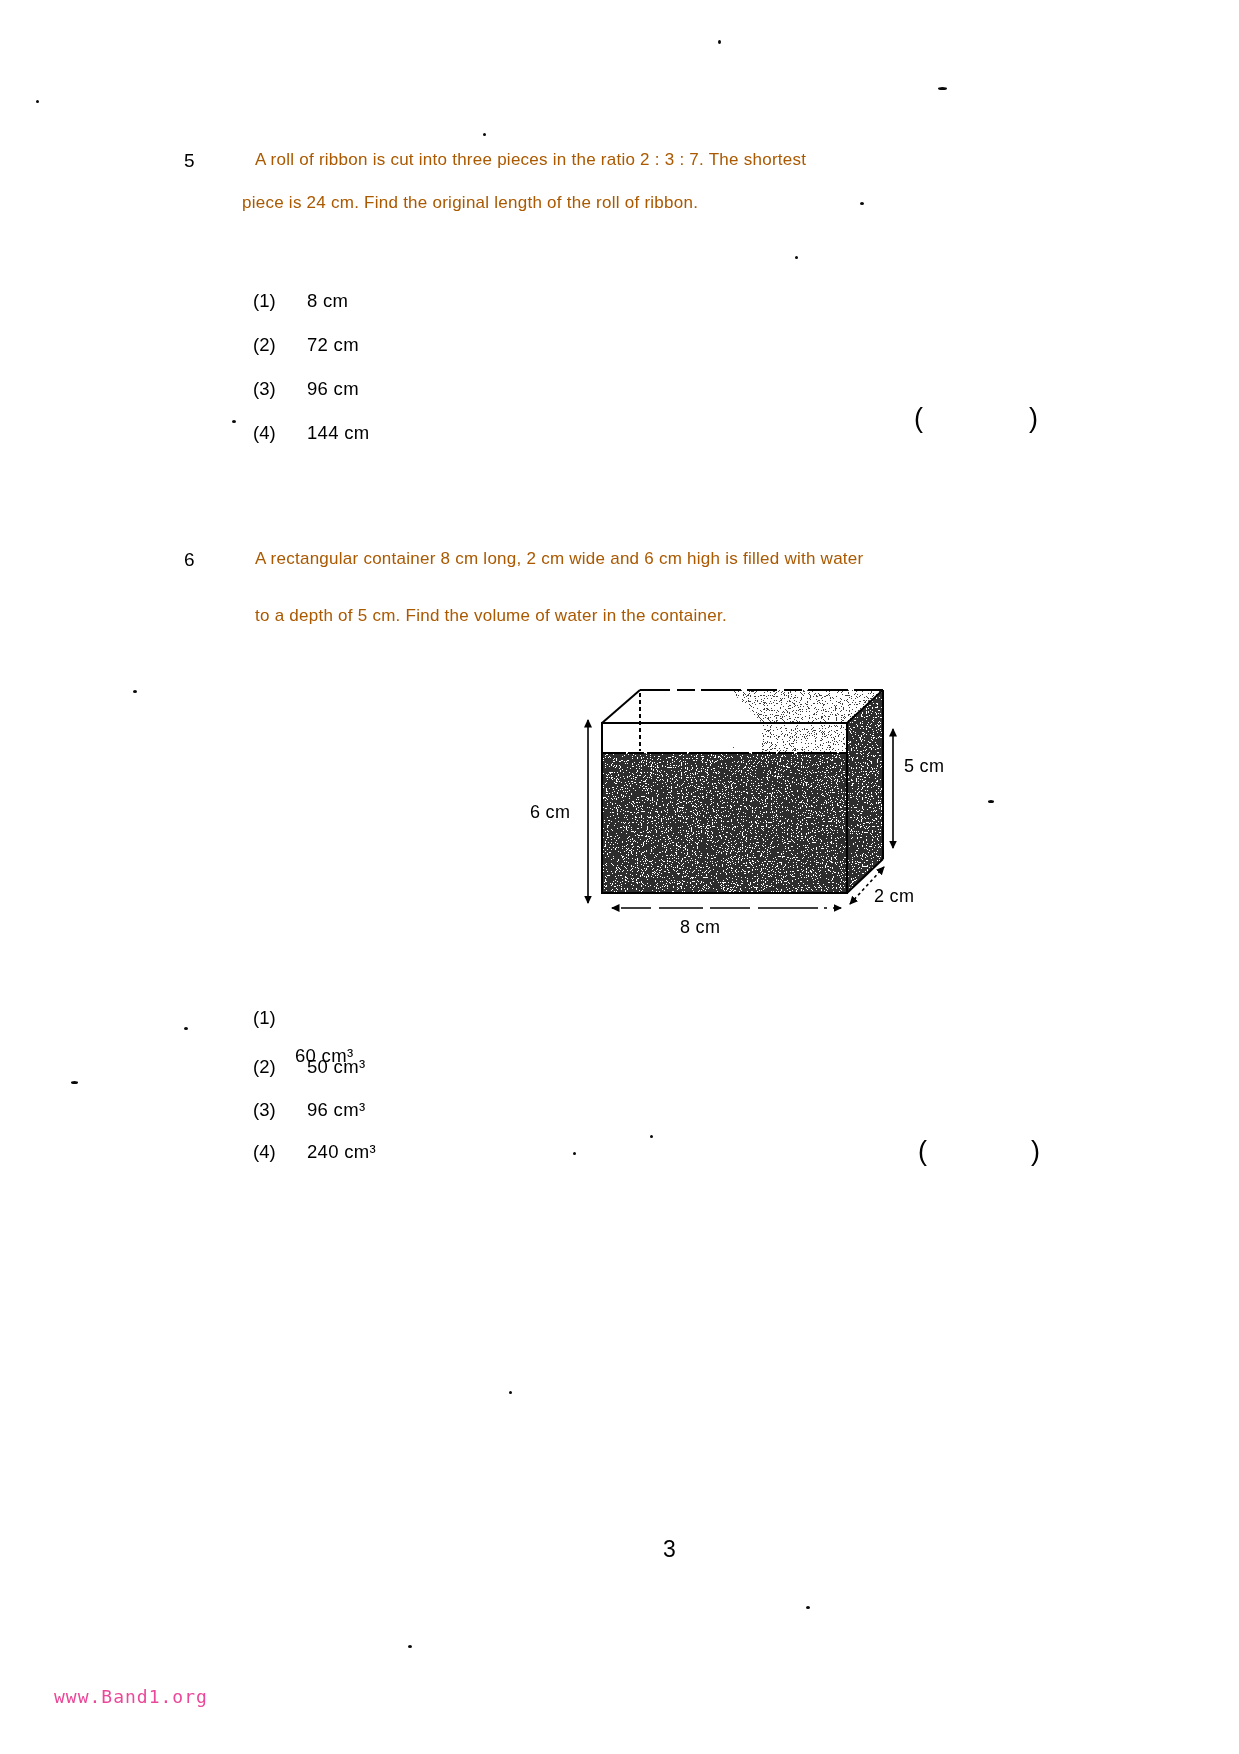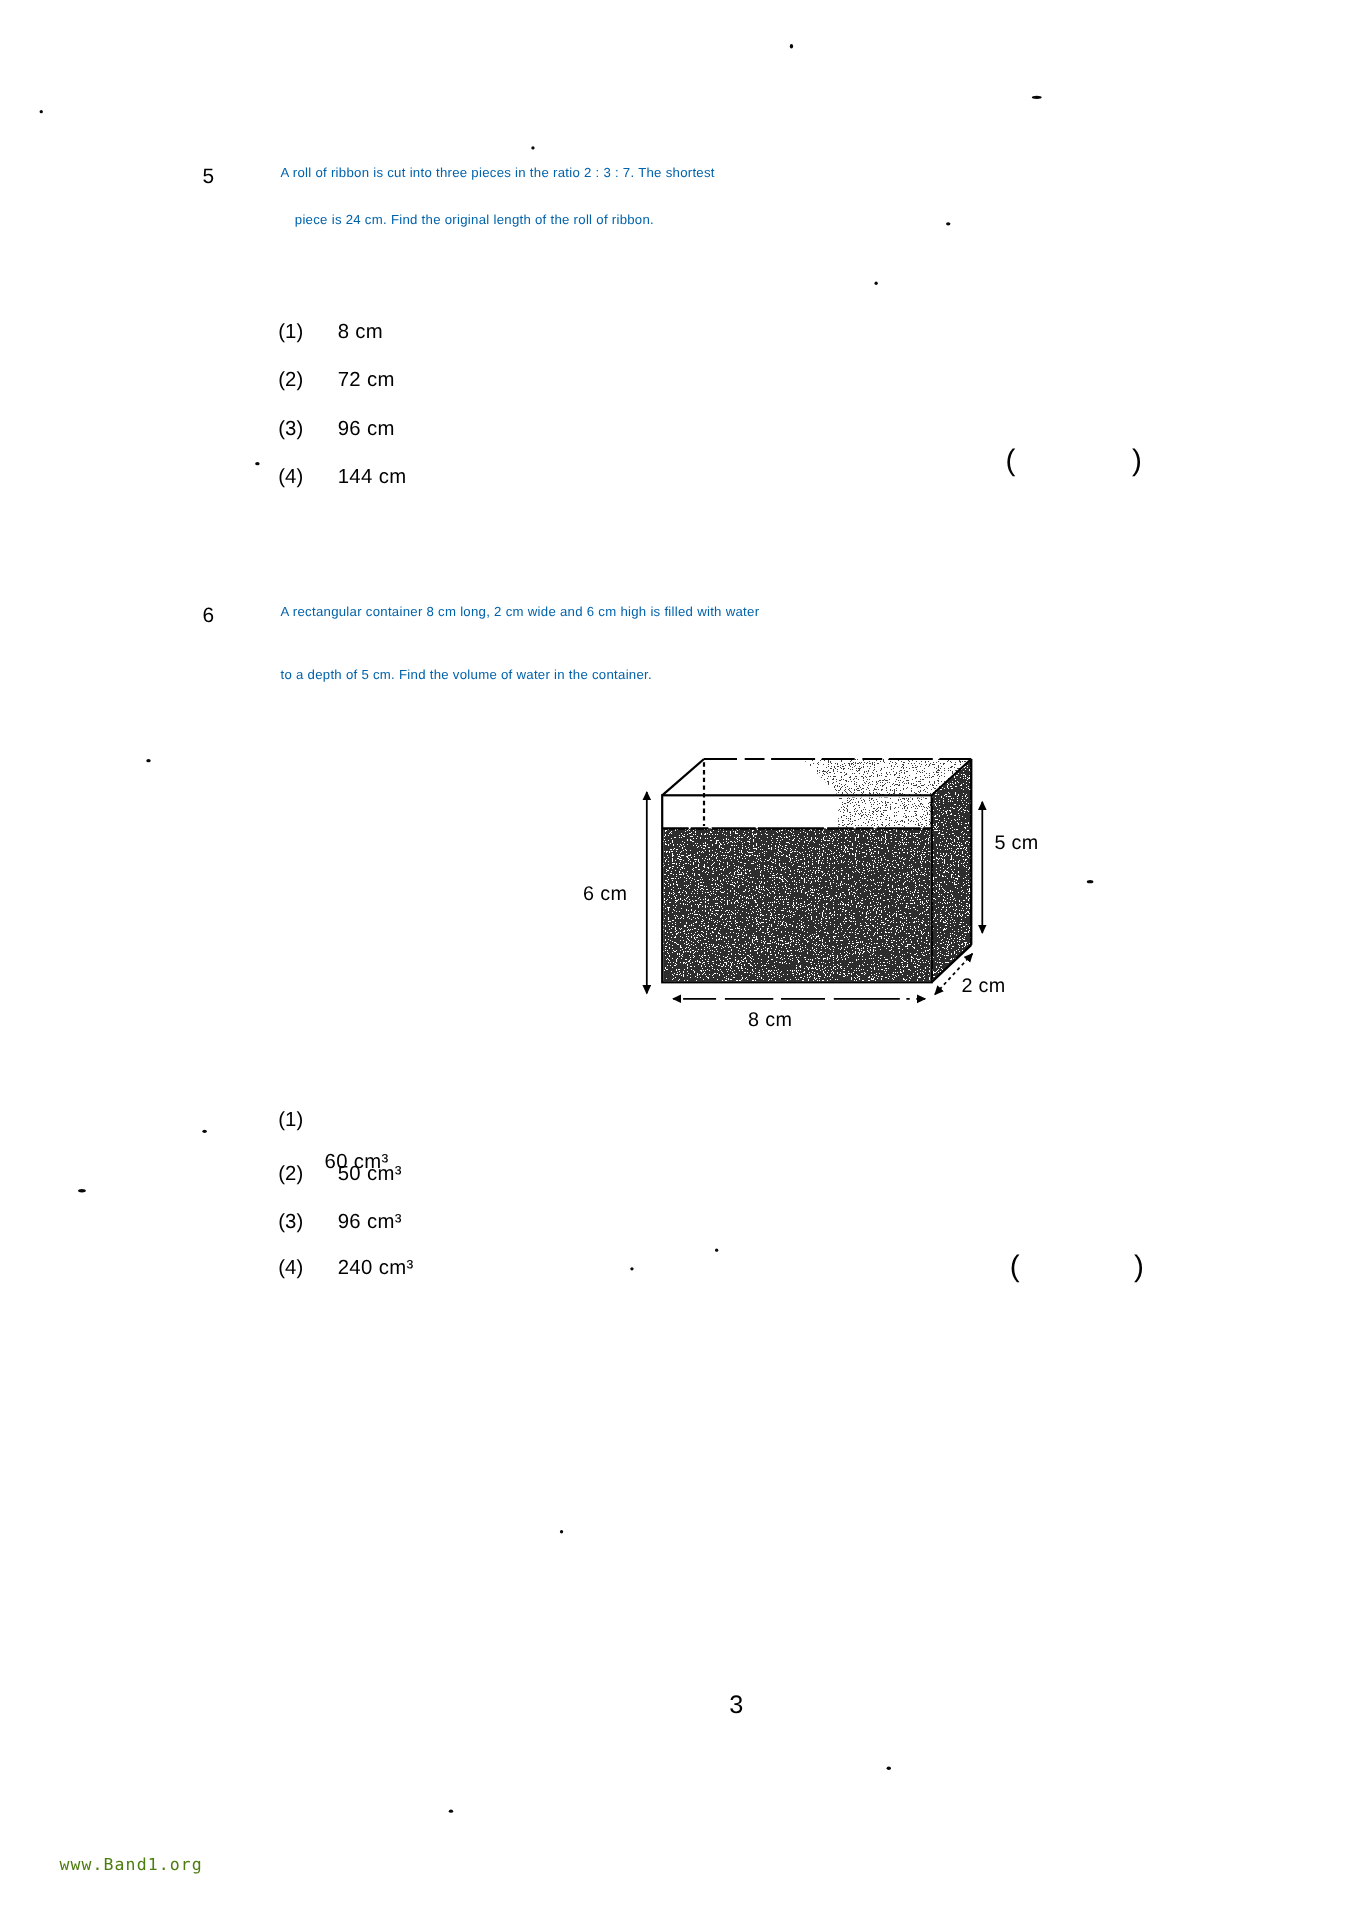--- a/index.html
+++ b/index.html
@@ -3,46 +3,46 @@
 <meta charset="utf-8">
 <style>
   html,body { margin:0; padding:0; }
   body {
     width:1239px; height:1754px; background:#ffffff;
     font-family:"Liberation Sans", sans-serif; color:#161616;
   }
   .page { position:relative; width:1239px; height:1754px; background:#ffffff; overflow:hidden; }
   
   .scan { position:absolute; inset:0; filter: blur(0.35px) contrast(1.3); }
-  .line  { position:absolute; white-space:nowrap; font-size:12px; letter-spacing:0.25px; color:#0369a1; }
+  .line  { position:absolute; white-space:nowrap; font-size:17px; letter-spacing:0.25px; color:#a16207; }
   .qnum  { position:absolute; font-size:19px; color:#1a1a1a; }
   .opt-label { position:absolute; font-size:18.5px; color:#181818; }
   .opt-value { position:absolute; font-size:18.5px; color:#181818; letter-spacing:0.3px; }
   .paren { position:absolute; font-size:27px; color:#202020; }
   .pagenum { position:absolute; font-size:23px; color:#111; }
   .watermark {
     position:absolute; left:54px; top:1686px;
-    font-family:"DejaVu Sans Mono", monospace; font-size:15px;
-    letter-spacing:1px; color:#4d7c0f;
+    font-family:"DejaVu Sans Mono", monospace; font-size:18px;
+    letter-spacing:1px; color:#ec4899;
   }
   .speck { position:absolute; background:#242424; border-radius:50%; display:block; }
   .diagram { position:absolute; left:500px; top:640px; width:500px; height:320px; }
   svg text { font-family:"Liberation Sans", sans-serif; font-size:18px; fill:#161616; letter-spacing:0.3px; }
 </style>
 </head>
 <body>
 
 <div class="page">
 
   <div class="scan">
 
     <div>
       <div class="qnum" style="left:184px; top:150px;">5</div>
       <div class="line" style="left:255px; top:150px;">A roll of ribbon is cut into three pieces in the ratio 2 : 3 : 7.  The shortest</div>
-      <div class="line" style="left:268px; top:193px;">piece is 24 cm. Find the original length of the roll of ribbon.</div>
+      <div class="line" style="left:242px; top:193px;">piece is 24 cm. Find the original length of the roll of ribbon.</div>
 
       <div>
         <span class="opt-label" style="left:253px; top:290px;">(1)</span>
         <span class="opt-value" style="left:307px; top:290px;">8 cm</span>
         <span class="opt-label" style="left:253px; top:334px;">(2)</span>
         <span class="opt-value" style="left:307px; top:334px;">72 cm</span>
         <span class="opt-label" style="left:253px; top:378px;">(3)</span>
         <span class="opt-value" style="left:307px; top:378px;text-align:right;">96 cm</span>
         <span class="opt-label" style="left:253px; top:422px;">(4)</span>
         <span class="opt-value" style="left:307px; top:422px;">144 cm</span>

